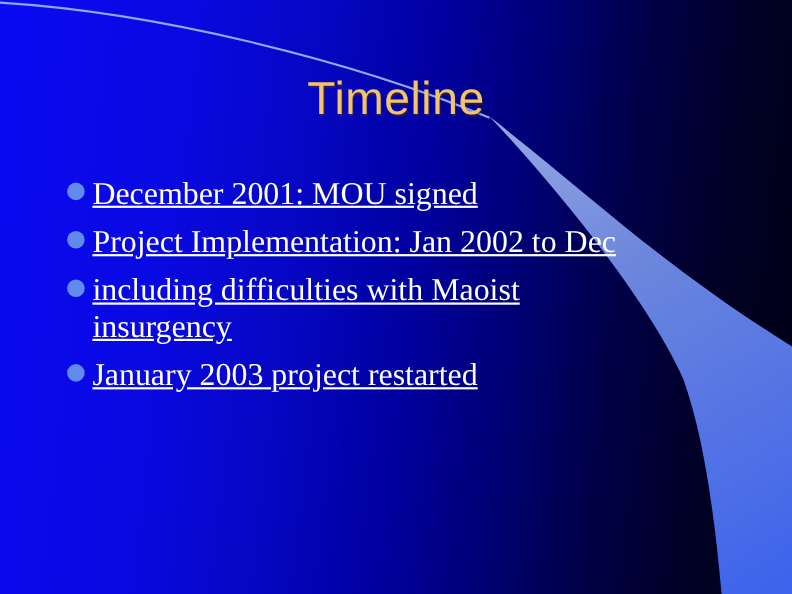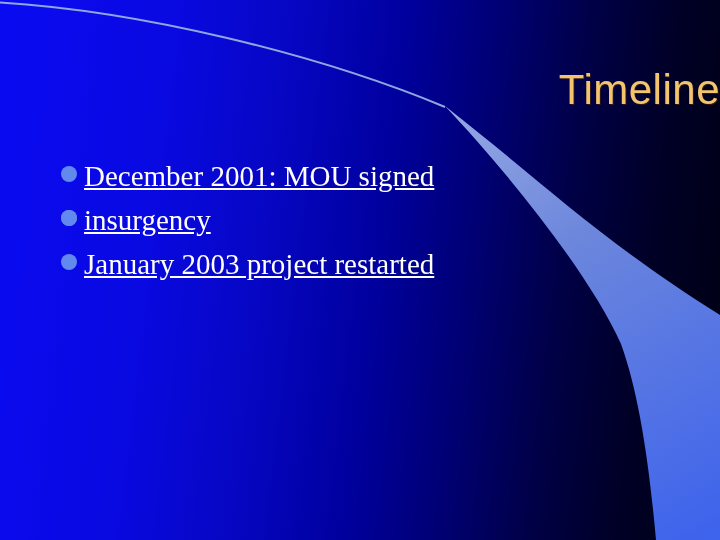--- a/index.html
+++ b/index.html
@@ -30,21 +30,21 @@
     width: 720px;
     height: 540px;
     display: block;
   }
   .slide-title {
     position: absolute;
     left: 0;
     top: 66px;
     width: 720px;
     margin: 0;
-    text-align: right;
+    text-align: center;
     font-family: "Liberation Sans", sans-serif;
     font-weight: normal;
     font-size: 42px;
     line-height: 48px;
     color: var(--title-color, #F2C46E);
     text-shadow: 1px 1px 0 rgba(90, 45, 0, 0.55);
     letter-spacing: 0.5px;
   }
   .bullet-list {
     position: absolute;
@@ -101,23 +101,25 @@
 
   <h1 class="slide-title">Timeline</h1>
 
   <div class="bullet-list">
       <div class="bullet-item">
         <span class="bullet-dot"></span>
         <div class="bullet-line">December 2001: MOU signed</div>
       </div>
       <div class="bullet-item">
         <span class="bullet-dot"></span>
+        <div class="bullet-line">Project Implementation: Jan 2002 to Dec</div>
       </div>
       <div class="bullet-item">
         <span class="bullet-dot"></span>
+        <div class="bullet-line">including difficulties with Maoist</div>
         <div class="bullet-line">insurgency</div>
       </div>
       <div class="bullet-item">
         <span class="bullet-dot"></span>
         <div class="bullet-line">January 2003 project restarted</div>
       </div>
     </div>
 
 </div>
 

